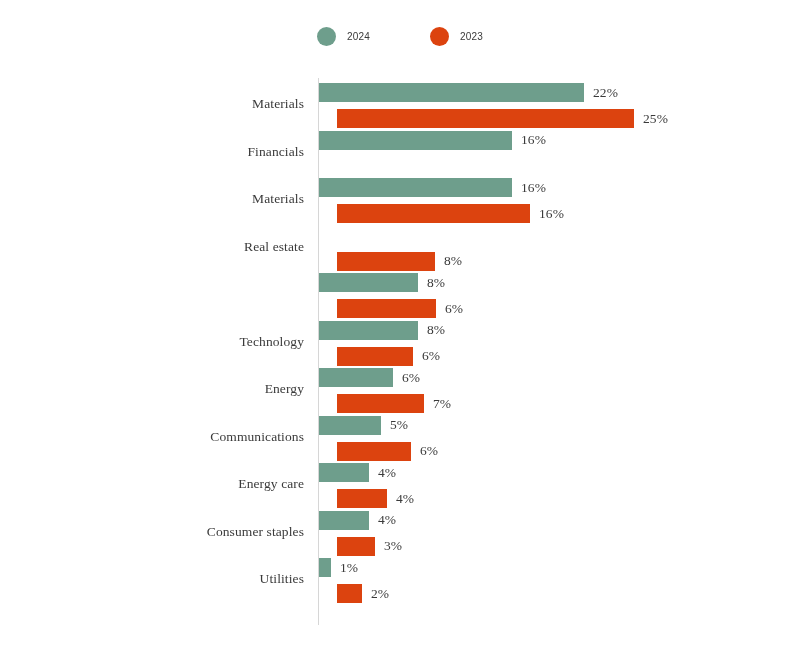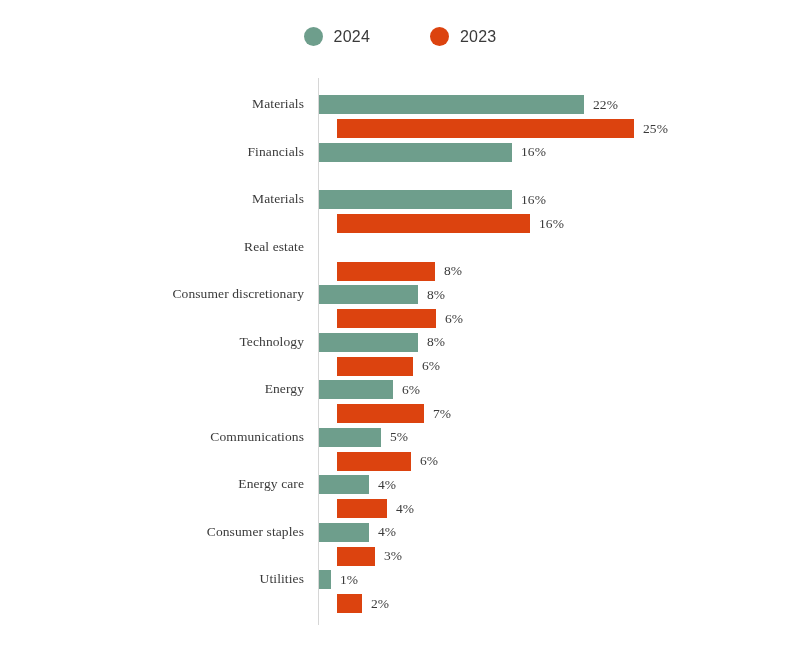--- a/index.html
+++ b/index.html
@@ -32,21 +32,21 @@
     align-items: center;
     gap: 11px;
   }
   .legend-swatch {
     width: 19px;
     height: 19px;
     border-radius: 50%;
     display: block;
   }
   .legend-label {
-    font-size: 16px;
+    font-size: 10px;
     color: #3a3a3a;
     letter-spacing: 0.2px;
   }
 
   
   #plot {
     position: absolute;
     top: 0;
     left: 0;
     width: 800px;
@@ -79,22 +79,22 @@
     text-align: right;
     letter-spacing: 0.1px;
   }
   .bar-row {
     position: absolute;
     left: 319px;
     height: 19px;
     display: flex;
     align-items: center;
   }
-  .bar-row.r2024 { top: 0px; margin-top: 12px; }
-  .bar-row.r2023 { top: 36px; padding-left: 18px; }
+  .bar-row.r2024 { top: 0px; }
+  .bar-row.r2023 { top: 26px; padding-left: 18px; }
   .bar {
     height: 19px;
     display: block;
   }
   .bar.c2024 { background: #6e9e8c; }
   .bar.c2023 { background: #dc430f; }
   .bar-value {
     font-size: 13.5px;
     color: #3a3a3a;
     margin-left: 9px;
@@ -149,21 +149,20 @@
         </div>
       </div>
       <div class="bar-group" style="top: 225.5px;">
         <div class="cat-label">Real estate</div>
         <div class="bar-row r2023">
           <span class="bar c2023" style="width: 98px; background: rgb(220, 67, 15);"></span>
           <span class="bar-value">8%</span>
         </div>
       </div>
       <div class="bar-group" style="top: 273px;">
-        <div class="cat-label">Consumer discretionary</div>
         <div class="bar-row r2024">
           <span class="bar c2024" style="width: 99px; background: rgb(110, 158, 140);"></span>
           <span class="bar-value">8%</span>
         </div>
         <div class="bar-row r2023">
           <span class="bar c2023" style="width: 99px; background: rgb(220, 67, 15);"></span>
           <span class="bar-value">6%</span>
         </div>
       </div>
       <div class="bar-group" style="top: 320.5px;">

